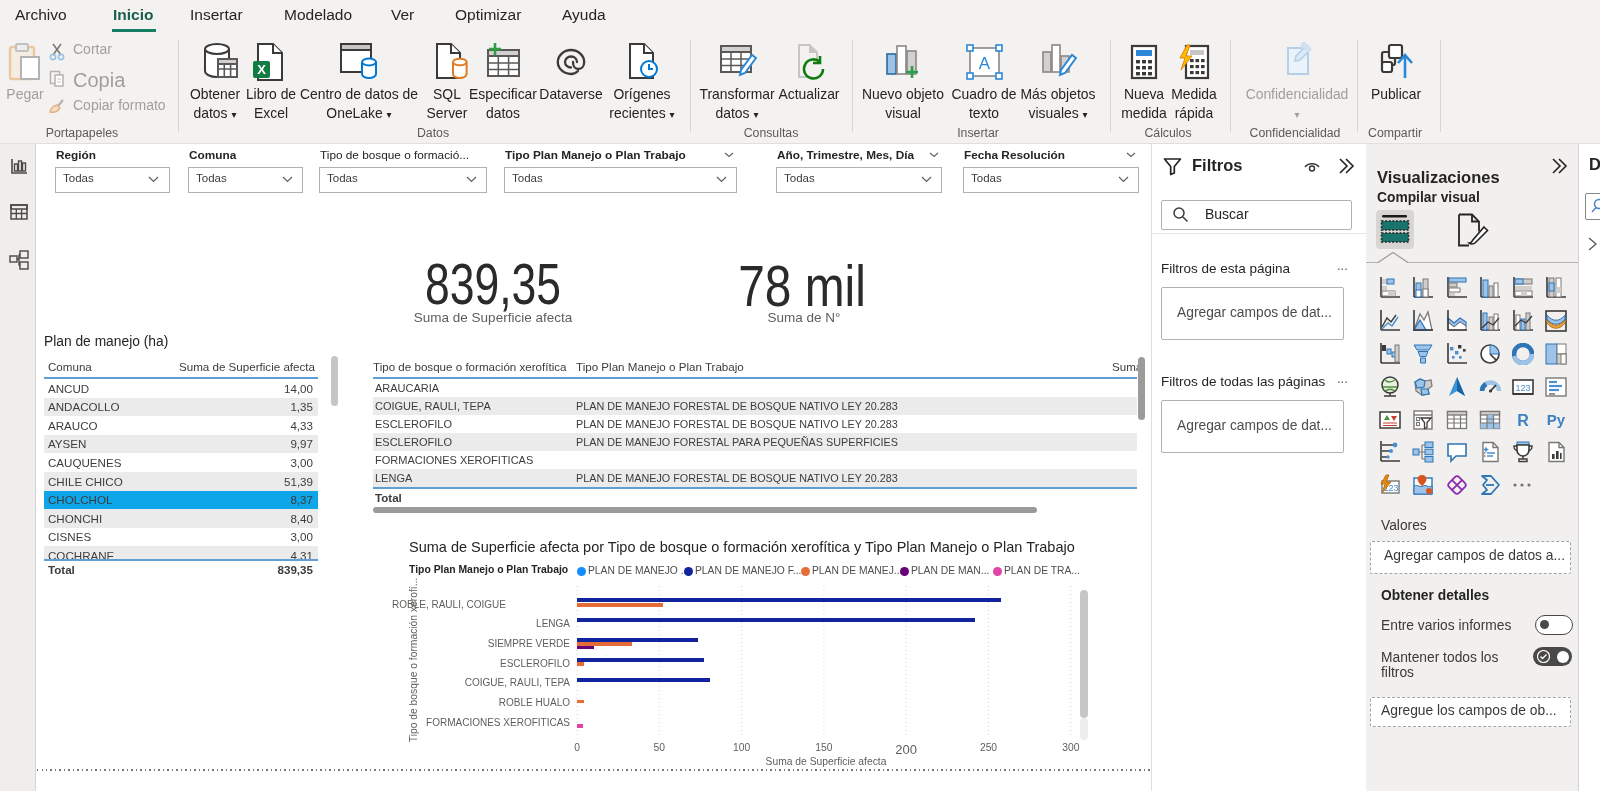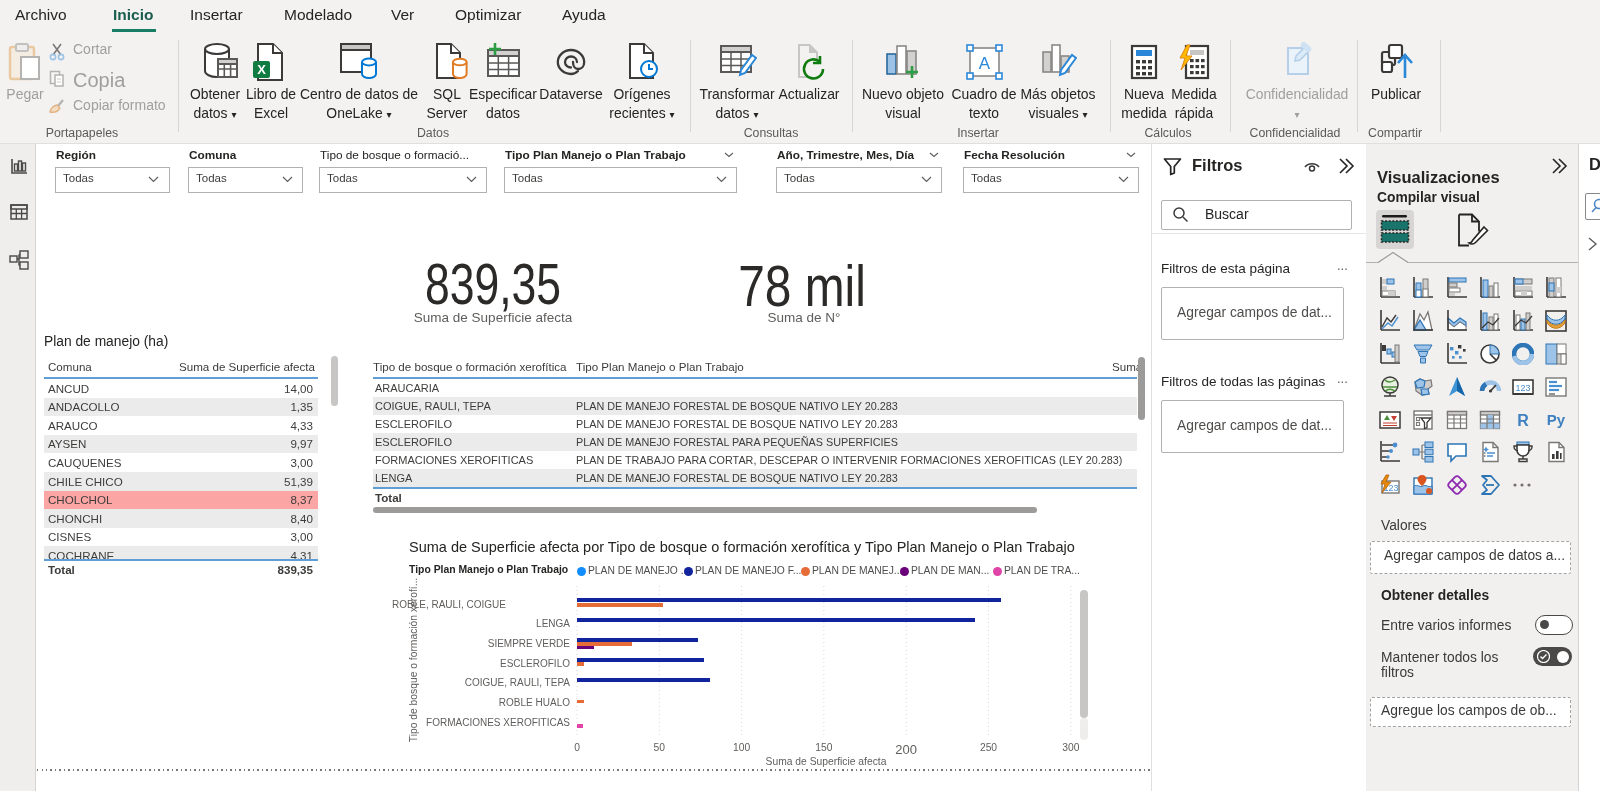--- a/index.html
+++ b/index.html
@@ -286,21 +286,21 @@
     <div class="a th num" style="right:5px;top:2.5px">9,97</div>
   </div>
 <div class="a" style="left:44px;top:453.4px;width:274px;height:18.6px;background:#ffffff;overflow:hidden">
     <div class="a th" style="left:4px;top:2.5px">CAUQUENES</div>
     <div class="a th num" style="right:5px;top:2.5px">3,00</div>
   </div>
 <div class="a" style="left:44px;top:472.0px;width:274px;height:18.6px;background:#ebebeb;overflow:hidden">
     <div class="a th" style="left:4px;top:2.5px">CHILE CHICO</div>
     <div class="a th num" style="right:5px;top:2.5px">51,39</div>
   </div>
-<div class="a" style="left:44px;top:490.6px;width:274px;height:25px;background:#fca5a5;overflow:hidden">
+<div class="a" style="left:44px;top:490.6px;width:274px;height:25px;background:#0ea5e9;overflow:hidden">
     <div class="a th" style="left:4px;top:2.5px">CHOLCHOL</div>
     <div class="a th num" style="right:5px;top:2.5px">8,37</div>
   </div>
 <div class="a" style="left:44px;top:509.2px;width:274px;height:18.6px;background:#ebebeb;overflow:hidden">
     <div class="a th" style="left:4px;top:2.5px">CHONCHI</div>
     <div class="a th num" style="right:5px;top:2.5px">8,40</div>
   </div>
 <div class="a" style="left:44px;top:527.8px;width:274px;height:18.6px;background:#ffffff;overflow:hidden">
     <div class="a th" style="left:4px;top:2.5px">CISNES</div>
     <div class="a th num" style="right:5px;top:2.5px">3,00</div>
@@ -329,21 +329,20 @@
 <div class="a" style="left:373px;top:415.0px;width:764px;height:18.0px;background:#ffffff;overflow:hidden">
     <div class="a th" style="left:2px;top:3px;font-size:11px">ESCLEROFILO</div>
     <div class="a th" style="left:203px;top:3px;font-size:10.8px">PLAN DE MANEJO FORESTAL DE BOSQUE NATIVO LEY 20.283</div>
   </div>
 <div class="a" style="left:373px;top:433.0px;width:764px;height:18.0px;background:#ebebeb;overflow:hidden">
     <div class="a th" style="left:2px;top:3px;font-size:11px">ESCLEROFILO</div>
     <div class="a th" style="left:203px;top:3px;font-size:10.8px">PLAN DE MANEJO FORESTAL PARA PEQUEÑAS SUPERFICIES</div>
   </div>
 <div class="a" style="left:373px;top:451.0px;width:764px;height:18.0px;background:#ffffff;overflow:hidden">
     <div class="a th" style="left:2px;top:3px;font-size:11px">FORMACIONES XEROFITICAS</div>
-    <div class="a th" style="left:203px;top:3px;font-size:10.8px">PLAN DE TRABAJO PARA CORTAR, DESCEPAR O INTERVENIR FORMACIONES XEROFITICAS (LEY 20.283)</div>
   </div>
 <div class="a" style="left:373px;top:469.0px;width:764px;height:18.0px;background:#ebebeb;overflow:hidden">
     <div class="a th" style="left:2px;top:3px;font-size:11px">LENGA</div>
     <div class="a th" style="left:203px;top:3px;font-size:10.8px">PLAN DE MANEJO FORESTAL DE BOSQUE NATIVO LEY 20.283</div>
   </div>
 <div class="a" style="left:373px;top:487.0px;width:764px;height:2px;background:#5f9fd6"></div>
 <div class="a th" style="left:375px;top:491px;font-weight:bold">Total</div>
 <div class="a" style="left:1138px;top:357px;width:7px;height:63px;background:#9d9b99;border-radius:4px"></div>
 <div class="a" style="left:373px;top:507px;width:664px;height:6px;background:#9d9b99;border-radius:3px"></div>
 

